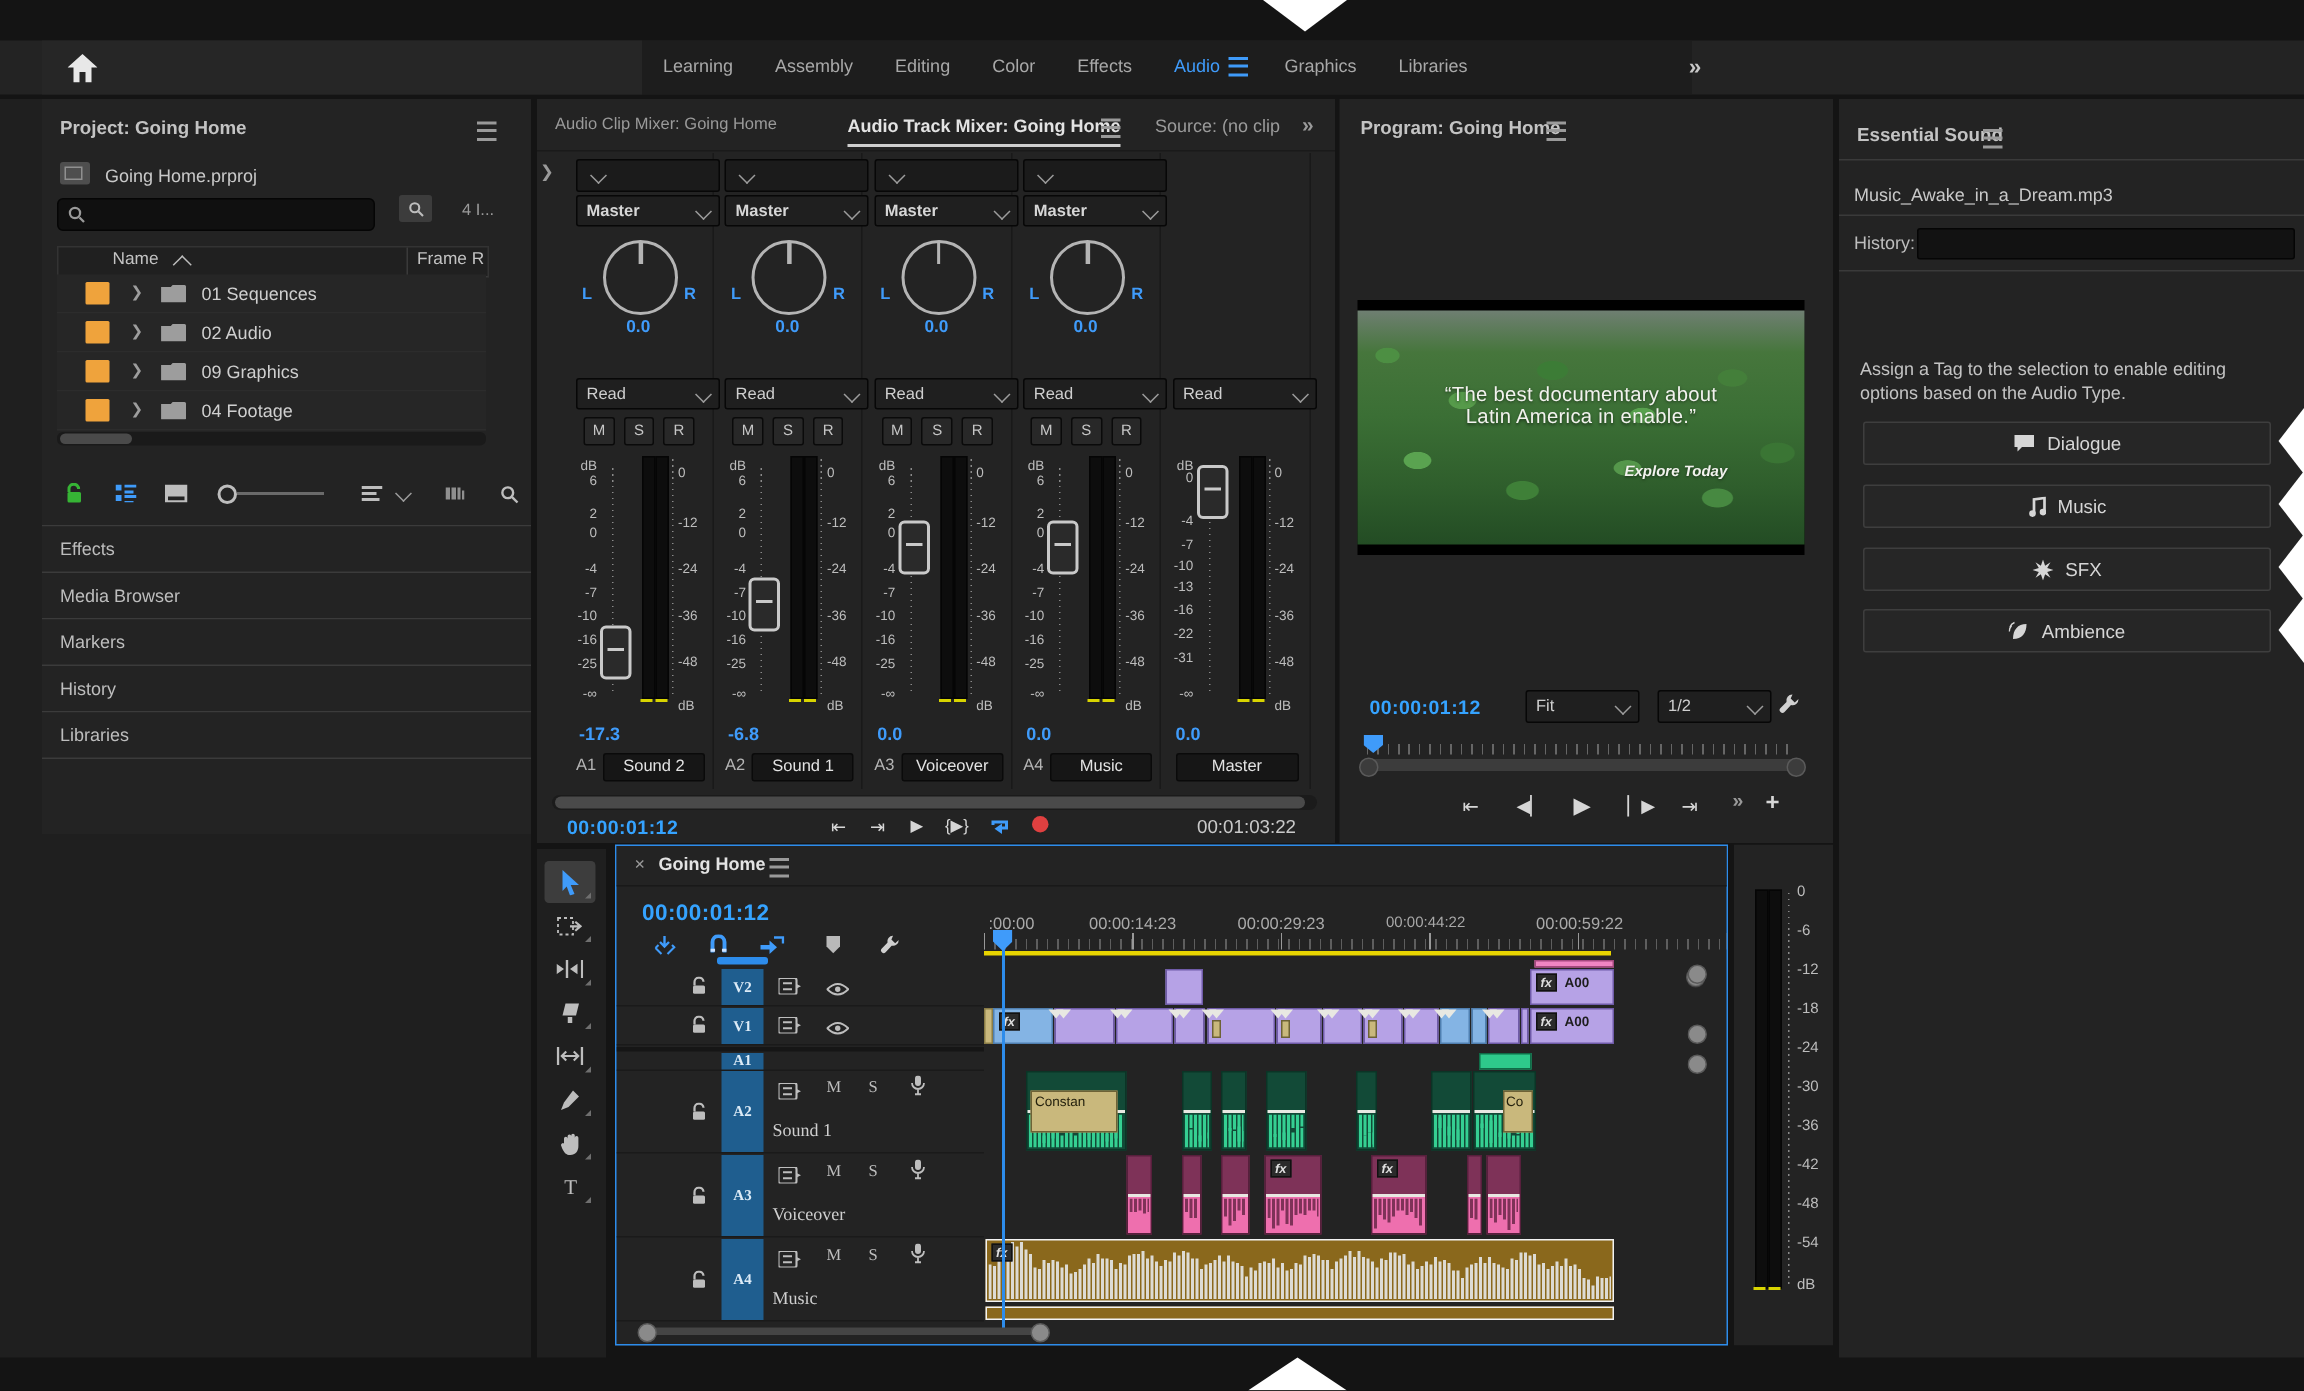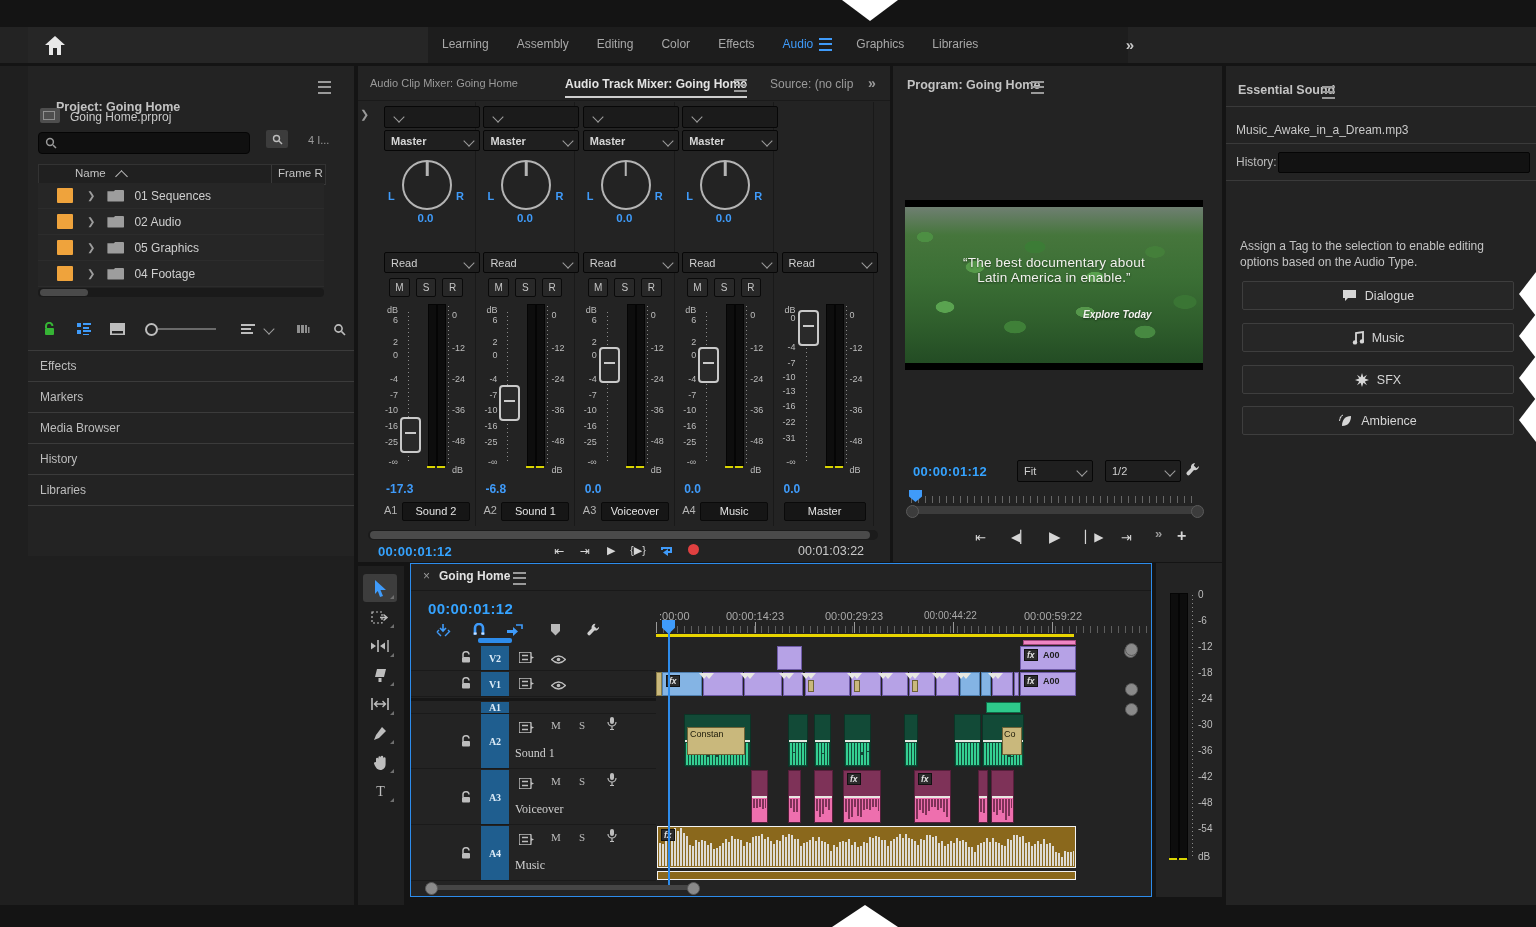--- a/index.html
+++ b/index.html
@@ -68,21 +68,21 @@
       <svg width="20" height="19" viewBox="0 0 20 19">
         <path d="M10 0 L20 9 L16 9 L16 19 L12 19 L12 12 L8 12 L8 19 L4 19 L4 9 L0 9 Z" fill="#e8e8e8"></path>
       </svg>
     </div>
     <div class="abs" style="left:428px;top:0;width:700px;height:36px;background:#1d1d1d;" id="ws-tabs"><span class="ws-tab">Learning</span><span class="ws-tab">Assembly</span><span class="ws-tab">Editing</span><span class="ws-tab">Color</span><span class="ws-tab">Effects</span><span class="ws-tab active">Audio</span><span class="hamb blue-h" style="margin-left: -8px; margin-right: 10px;"></span><span class="ws-tab">Graphics</span><span class="ws-tab">Libraries</span></div>
     <div class="abs dim" style="left:1118px;top:6px;width:24px;height:24px;font-size:15px;font-weight:bold;color:#c8c8c8;text-align:center;line-height:24px;">»</div>
   </div>
 
   <div class="panel" style="left:0;top:66px;width:354px;height:839px;background:#1f1f1f;">
     <div class="abs" style="left:28px;top:0;width:326px;height:490px;background:#232323;">
-      <div class="abs phead" style="left:28px;top:12px;margin-top:22px;">Project: Going Home</div>
+      <div class="abs phead" style="left:12px;top:12px;">Project: Going Home</div>
       <div class="abs hamb" style="left:290px;top:14px;"></div>
 
       <div class="abs" style="left:12px;top:42px;width:20px;height:15px;background:#4e4e4e;border-radius:2px;">
         <div style="position:absolute;left:3px;top:3px;width:10px;height:7px;border:1.5px solid #8f8f8f;"></div>
       </div>
       <div class="abs" style="left:42px;top:44px;color:#c9c9c9;">Going Home.prproj</div>
 
       <div class="abs" style="left:10px;top:66px;width:210px;height:20px;background:#101010;border:1px solid #050505;border-radius:4px;">
         <svg width="12" height="12" viewBox="0 0 12 12" class="abs" style="left:6px;top:4px;">
           <circle cx="5" cy="5" r="3.4" fill="none" stroke="#9a9a9a" stroke-width="1.5"></circle>
@@ -114,21 +114,21 @@
           <div class="bin-row">
             <span class="swatch"></span>
             <span style="margin-left: 14px; color: rgb(157, 157, 157); font-size: 10px;">❯</span>
             <span style="margin-left: 12px; width: 17px; height: 12px; background: rgb(157, 157, 157); position: relative; border-radius: 1px; display: inline-block; clip-path: polygon(0px 15%, 38% 15%, 48% 0px, 100% 0px, 100% 100%, 0px 100%);"></span>
             <span style="margin-left: 10px; color: rgb(207, 207, 207); font-size: 12px;">02 Audio</span>
           </div>
           <div class="bin-row">
             <span class="swatch"></span>
             <span style="margin-left: 14px; color: rgb(157, 157, 157); font-size: 10px;">❯</span>
             <span style="margin-left: 12px; width: 17px; height: 12px; background: rgb(157, 157, 157); position: relative; border-radius: 1px; display: inline-block; clip-path: polygon(0px 15%, 38% 15%, 48% 0px, 100% 0px, 100% 100%, 0px 100%);"></span>
-            <span style="margin-left: 10px; color: rgb(207, 207, 207); font-size: 12px;">05 Graphics</span>
+            <span style="margin-left: 10px; color: rgb(207, 207, 207); font-size: 12px;">09 Graphics</span>
           </div>
           <div class="bin-row">
             <span class="swatch"></span>
             <span style="margin-left: 14px; color: rgb(157, 157, 157); font-size: 10px;">❯</span>
             <span style="margin-left: 12px; width: 17px; height: 12px; background: rgb(157, 157, 157); position: relative; border-radius: 1px; display: inline-block; clip-path: polygon(0px 15%, 38% 15%, 48% 0px, 100% 0px, 100% 100%, 0px 100%);"></span>
             <span style="margin-left: 10px; color: rgb(207, 207, 207); font-size: 12px;">04 Footage</span>
           </div>
         </div>
 
       
@@ -183,22 +183,22 @@
         <div class="tbtn" style="margin-left:6px;">
           <svg width="13" height="13" viewBox="0 0 13 13">
               <circle cx="5.5" cy="5.5" r="3.6" fill="none" stroke="#bdbdbd" stroke-width="1.6"></circle>
               <line x1="8.4" y1="8.4" x2="12" y2="12" stroke="#bdbdbd" stroke-width="1.6"></line>
             </svg>
         </div>
       </div>
 
       <div id="left-tab-list" class="abs" style="left:0;top:284px;width:326px;border-top:1px solid #3b3b3b;">
           <div class="tab-list-item">Effects</div>
+          <div class="tab-list-item">Media Browser</div>
           <div class="tab-list-item">Markers</div>
-          <div class="tab-list-item">Media Browser</div>
           <div class="tab-list-item">History</div>
           <div class="tab-list-item">Libraries</div>
         </div>
     </div>
   </div>
 
   <div class="panel" style="left:358px;top:66px;width:532px;height:496px;overflow:hidden;">
     <div class="abs" style="left:0;top:0;width:532px;height:34px;background:#232323;border-bottom:1px solid #1a1a1a;white-space:nowrap;overflow:hidden;">
       <span id="mixtab0" class="dim" style="position:absolute;left:12px;top:11px;font-size:11px;">Audio Clip Mixer: Going Home</span>
       <span id="mixtab1" style="position:absolute;left:207px;top:11px;font-size:12px;color:#e3e3e3;font-weight:bold;border-bottom:2px solid #cfcfcf;padding-bottom:5px;">Audio Track Mixer: Going Home</span>

